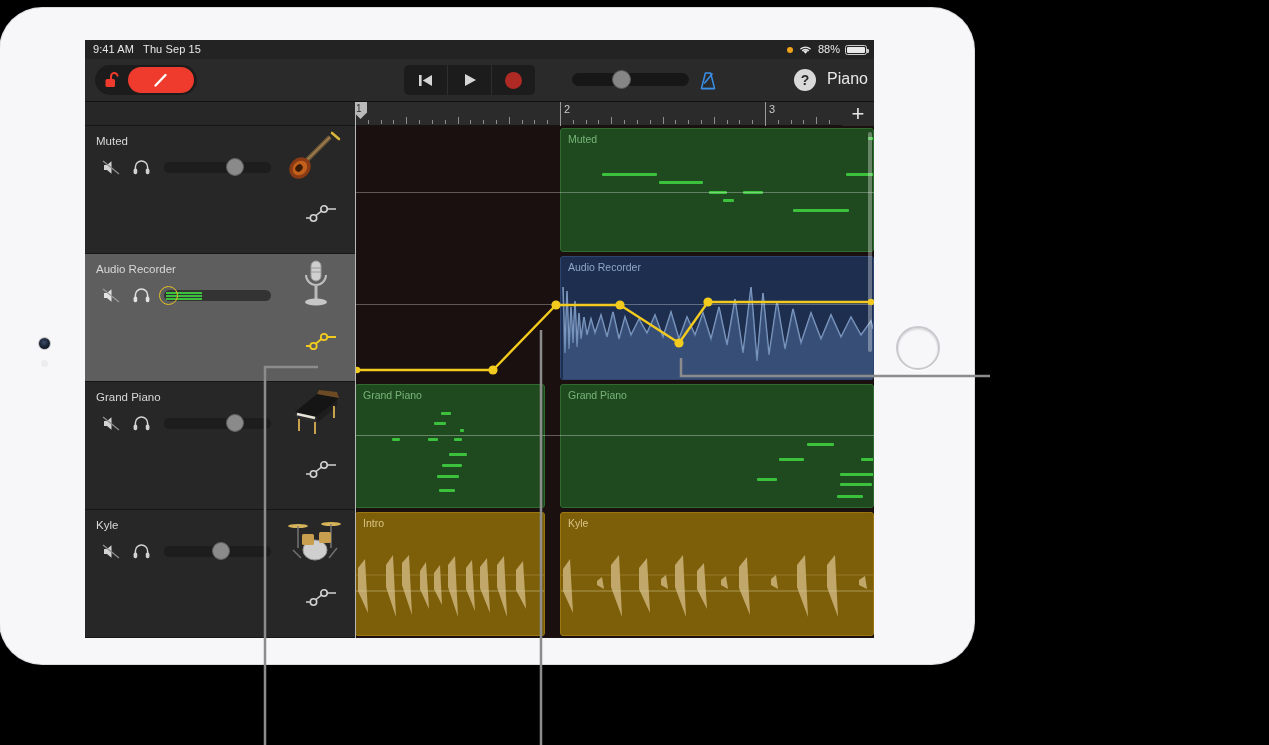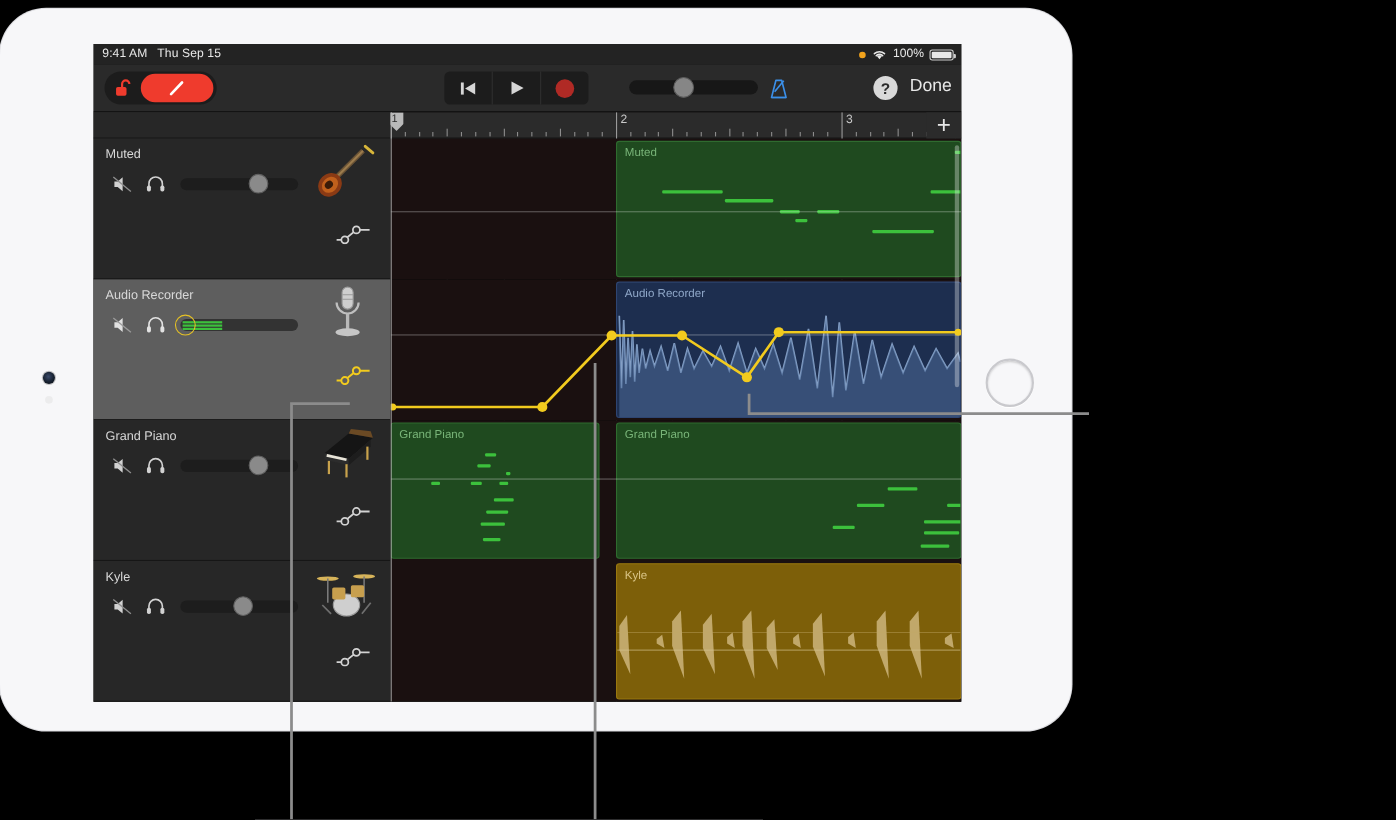--- a/index.html
+++ b/index.html
@@ -240,21 +240,21 @@
       <div class="sb-left">
         <span class="sb-time">9:41 AM</span><span>Thu Sep 15</span>
       </div>
       <div class="sb-right">
         <span class="sb-orange"></span>
         <svg class="sb-wifi" width="15" height="11" viewBox="0 0 15 11">
           <path d="M7.5 9.8 L5.3 7.2 a3.4 3.4 0 0 1 4.4 0 Z" fill="#e9e9e9"></path>
           <path d="M2.9 4.8 a7 7 0 0 1 9.2 0" stroke="#e9e9e9" stroke-width="1.4" fill="none" stroke-linecap="round"></path>
           <path d="M4.6 6.6 a4.6 4.6 0 0 1 5.8 0" stroke="#e9e9e9" stroke-width="1.4" fill="none" stroke-linecap="round"></path>
         </svg>
-        <span class="sb-pct">100%</span>
+        <span class="sb-pct">88%</span>
         <span class="sb-batt">
             <i></i>
           </span>
       </div>
     </div>
 
     <div class="toolbar">
       <div class="tb-leftgroup">
         <div class="lock-btn">
           <svg width="16" height="18" viewBox="0 0 16 18">
@@ -295,21 +295,21 @@
 
       <div class="metronome">
         <svg width="22" height="22" viewBox="0 0 22 22">
           <path d="M8.4 3 L13.6 3 L17.6 18.6 L4.4 18.6 Z" stroke="#3b8fe8" stroke-width="1.5" fill="none" stroke-linejoin="round"></path>
           <path d="M4.4 18.6 L17.6 18.6" stroke="#3b8fe8" stroke-width="1.5"></path>
           <path d="M15.5 3.4 L7.2 13.4" stroke="#3b8fe8" stroke-width="1.5"></path>
         </svg>
       </div>
 
       <div class="help-btn">?</div>
-      <div class="done-btn">Done</div>
+      <div class="done-btn">Piano</div>
     </div>
 
     <div class="workspace">
 
       <div class="headers">
         <div class="hdr-top"></div>
 
         <div class="track-hdr" style="height:128px">
           <div class="th-name">Muted</div>
           <div class="th-controls">
@@ -594,20 +594,39 @@
               <div class="note" style="left:196px; top:93px; width:20px"></div>
               <div class="note" style="left:279px; top:88px; width:35px"></div>
               <div class="note" style="left:279px; top:98px; width:32px"></div>
               <div class="note" style="left:276px; top:110px; width:26px"></div>
             </div>
             <div class="lane-sep" style="top:53px; background:rgba(255,255,255,.32)"></div>
           </div>
 
           <div class="lane" style="height:128px">
             <div class="lane-bg"></div>
+            <div class="region reg-gold" style="left:0px; top:2px; width:190px; height:124px;">
+              <span class="rlabel">Intro</span>
+              <svg width="190" height="124" viewBox="0 0 190 124" style="position:absolute;left:0;top:0">
+                <g fill="#d3bb83" opacity="0.8">
+                  <path d="M2 55 L9 46 L12 100 L2 78 Z"></path>
+                  <path d="M30 52 L37 42 L40 104 L30 74 Z"></path>
+                  <path d="M46 50 L53 42 L56 102 L46 72 Z"></path>
+                  <path d="M64 58 L70 49 L73 96 L64 76 Z"></path>
+                  <path d="M78 60 L84 52 L86 92 L78 76 Z"></path>
+                  <path d="M92 52 L99 43 L102 104 L92 74 Z"></path>
+                  <path d="M110 55 L116 47 L119 98 L110 76 Z"></path>
+                  <path d="M124 54 L131 45 L134 100 L124 75 Z"></path>
+                  <path d="M141 52 L148 43 L151 104 L141 74 Z"></path>
+                  <path d="M160 57 L167 48 L170 96 L160 77 Z"></path>
+                </g>
+                <path d="M0 62 H190" stroke="#c0a868" stroke-width="0.8" opacity=".5"></path>
+                <path d="M0 78 H190" stroke="#d6c490" stroke-width="1" opacity=".55"></path>
+              </svg>
+            </div>
             <div class="region reg-gold" style="left:205px; top:2px; width:314px; height:124px;">
               <span class="rlabel">Kyle</span>
               <svg width="314" height="124" viewBox="0 0 314 124" style="position:absolute;left:0;top:0">
                 <g fill="#d3bb83" opacity="0.8">
                   <path d="M2 56 L9 46 L12 100 L2 78 Z"></path>
                   <path d="M50 52 L58 42 L61 104 L50 74 Z"></path>
                   <path d="M78 55 L86 45 L89 100 L78 76 Z"></path>
                   <path d="M36 68 L41 64 L43 76 L36 72 Z"></path>
                   <path d="M114 52 L122 42 L125 104 L114 74 Z"></path>
                   <path d="M100 66 L105 62 L107 76 L100 72 Z"></path>

